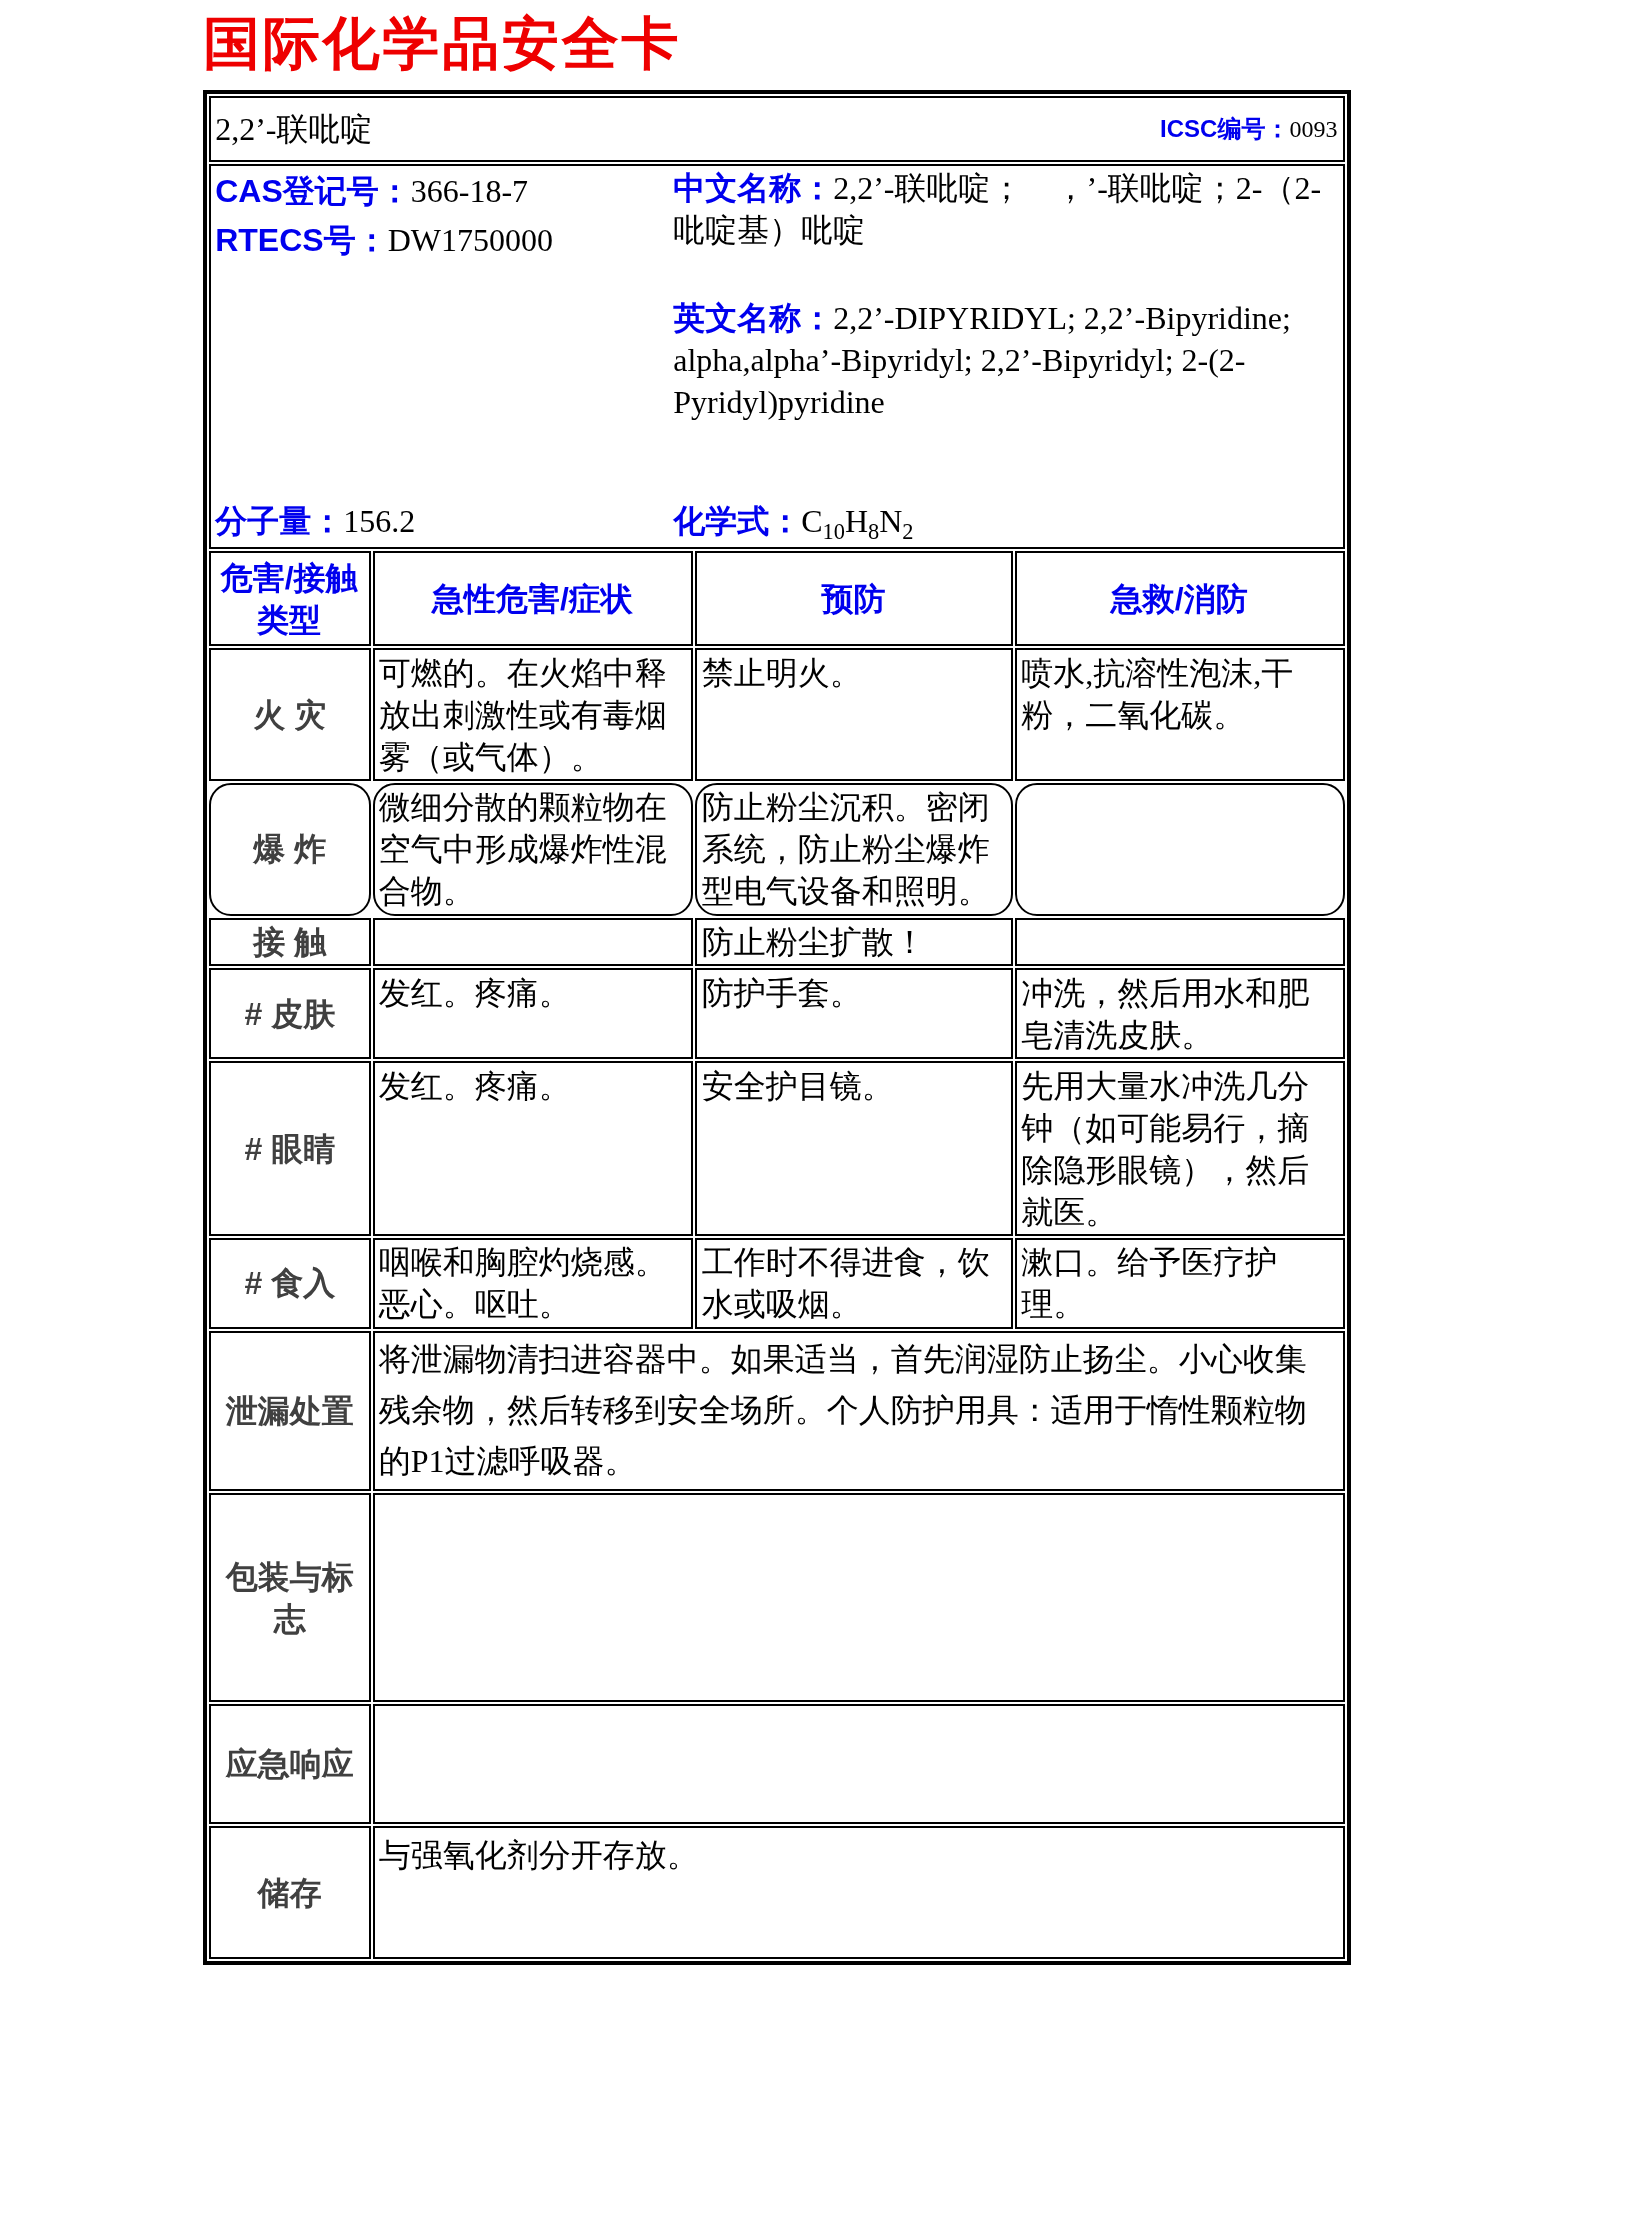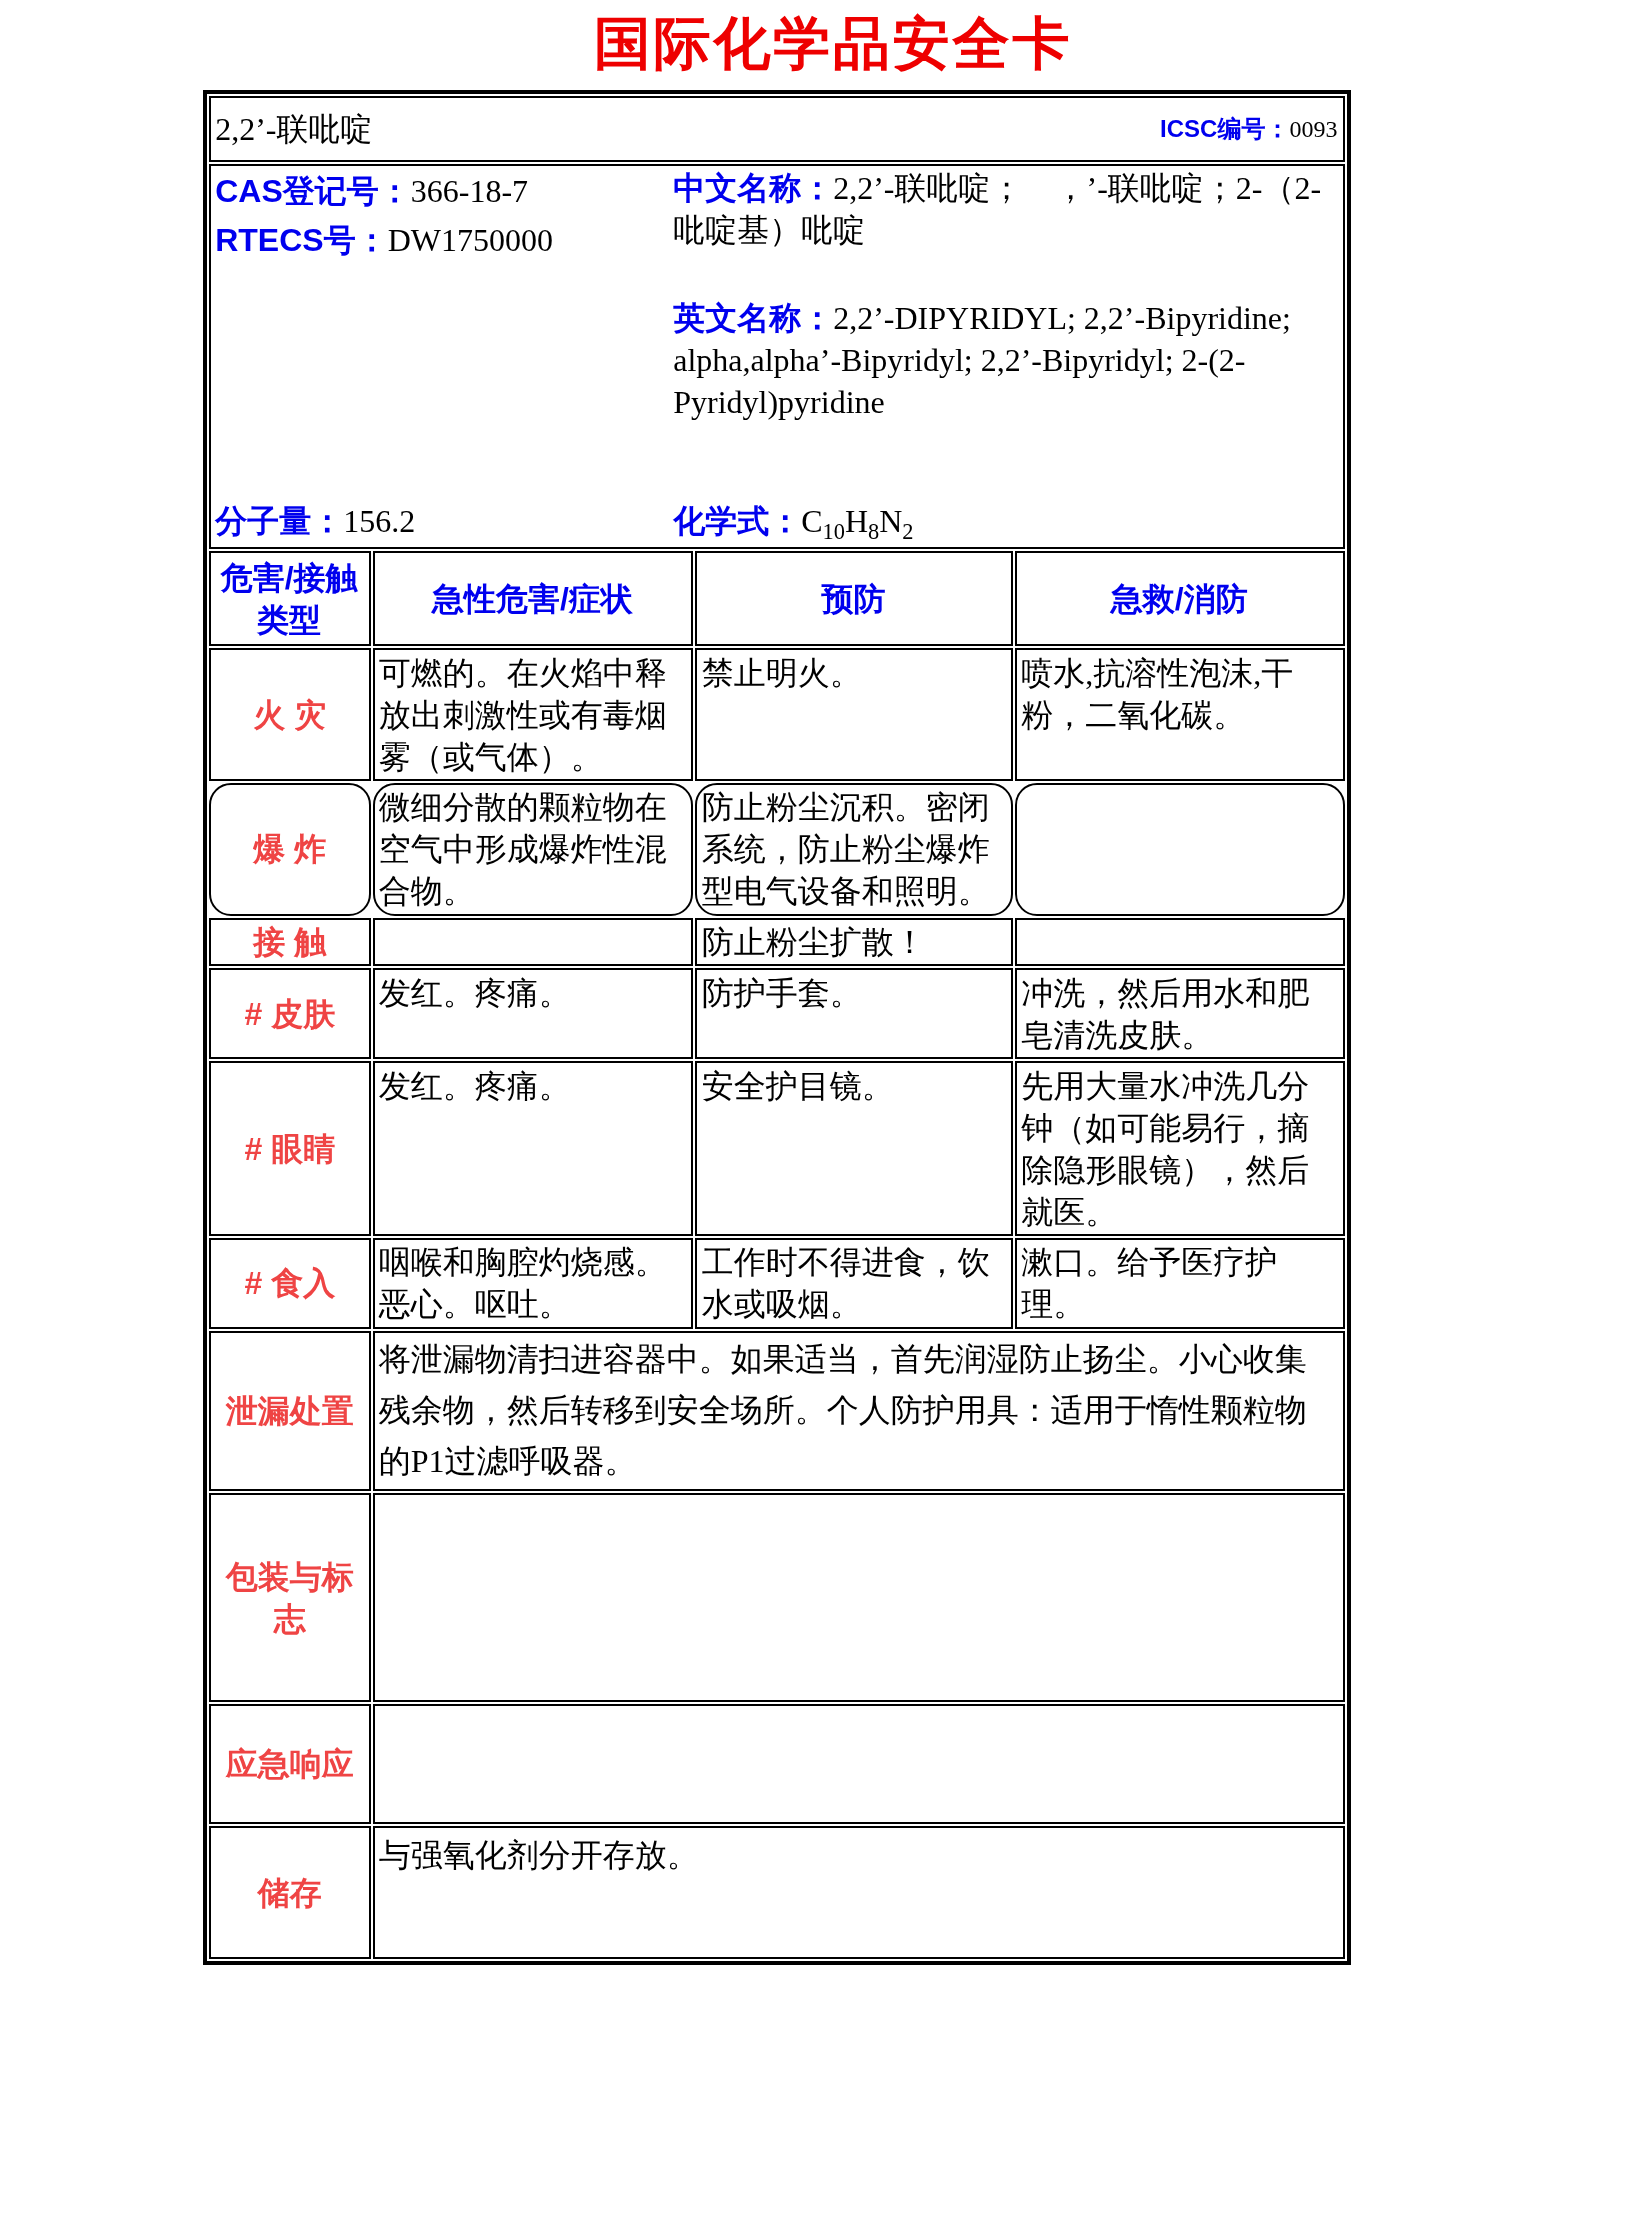--- a/index.html
+++ b/index.html
@@ -4,21 +4,20 @@
 <style>
   html,body{margin:0;padding:0;}
   body{
     width:1651px;height:2216px;background:#ffffff;
     font-family:"Liberation Serif","DejaVu Serif",serif;
     color:#000;
   }
   .sheet{width:1260px;margin-left:203px;}
   .page-title{
     margin:7px 0 9.8px 0;
-    text-align:center;
     font-family:"Liberation Serif","DejaVu Serif",serif;
     font-weight:bold;
     font-size:57px;
     line-height:73px;
     color:#ee0000;
     letter-spacing:2.8px;
   }
   table.card{
     width:1148px;
     table-layout:fixed;
@@ -37,21 +36,21 @@
     overflow:hidden;
   }
   .lbl{
     font-family:"Liberation Sans","DejaVu Sans",sans-serif;
     font-weight:bold;
     color:#0000ee;
   }
   td.labelcell{
     font-family:"Liberation Sans","DejaVu Sans",sans-serif;
     font-weight:bold;
-    color:#ef4444;
+    color:#404040;
     text-align:center;
     vertical-align:middle;
     padding:1.4px 1.4px;
   }
   td.headcell{
     font-family:"Liberation Sans","DejaVu Sans",sans-serif;
     font-weight:bold;
     color:#0000ee;
     text-align:center;
     vertical-align:middle;

